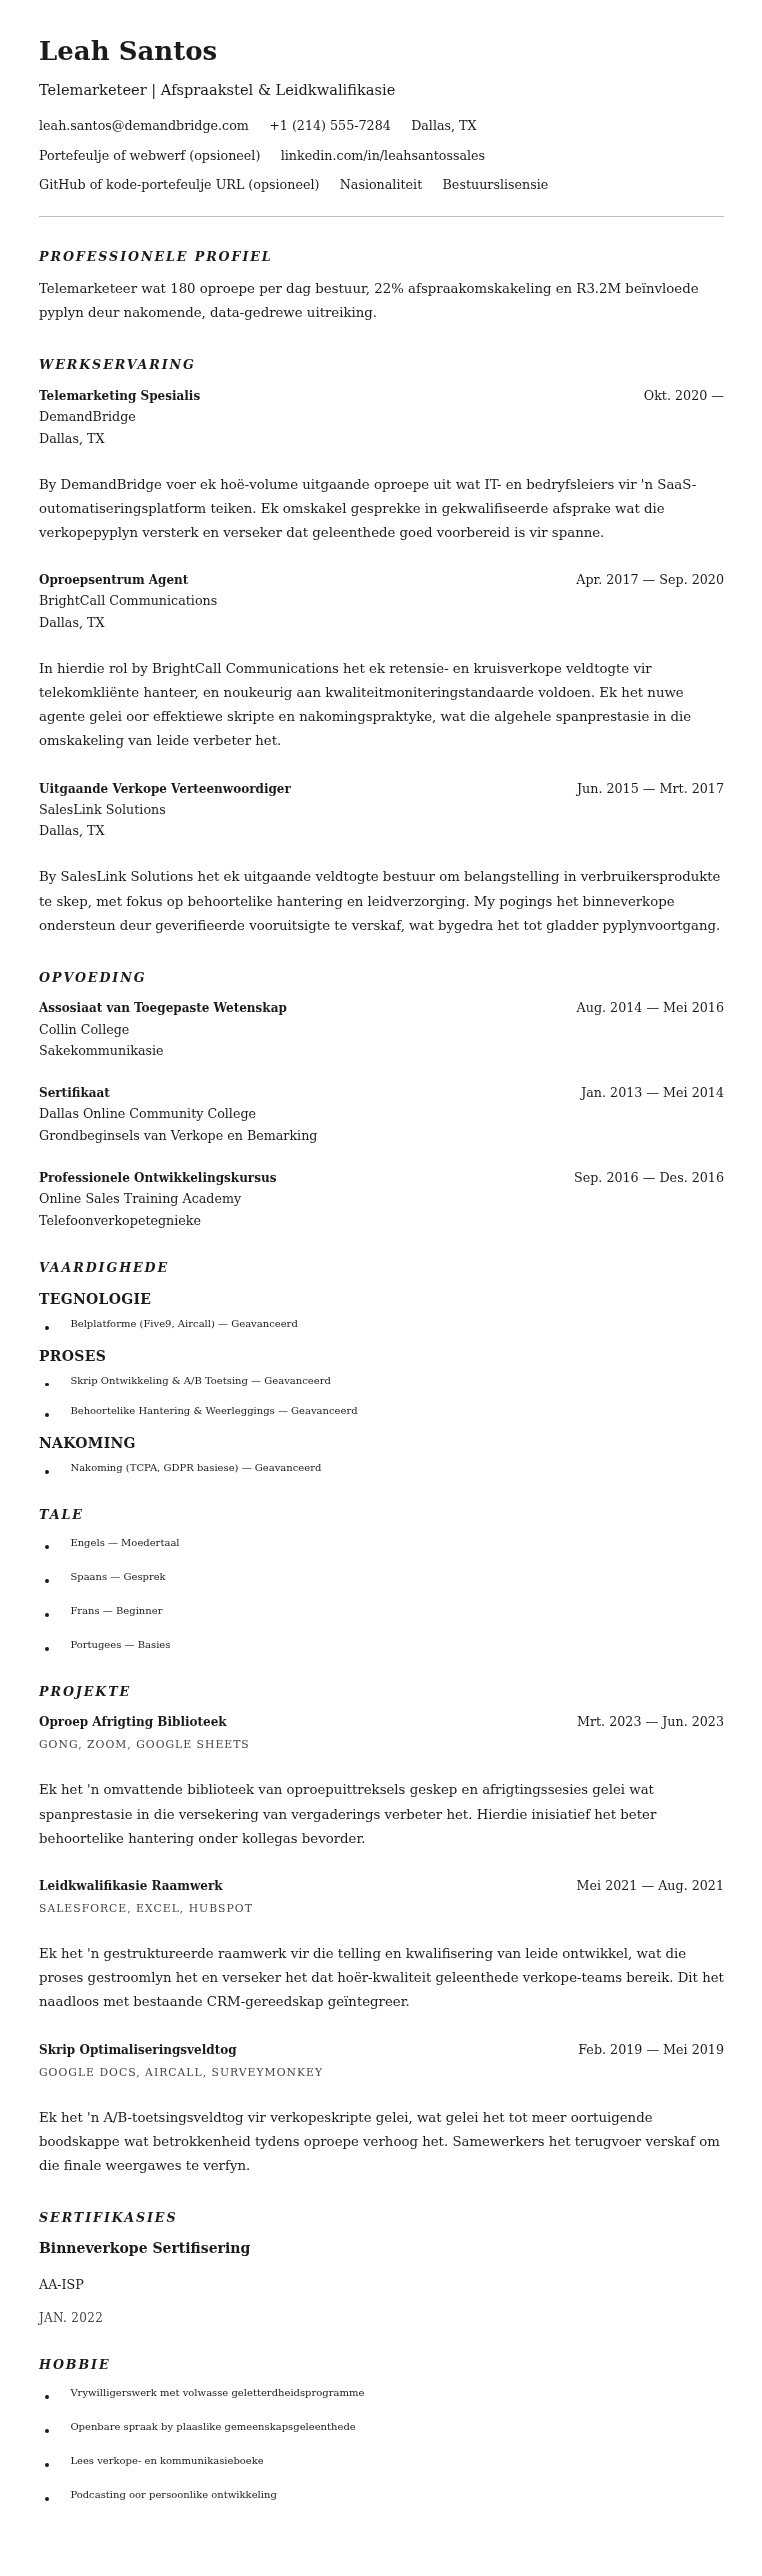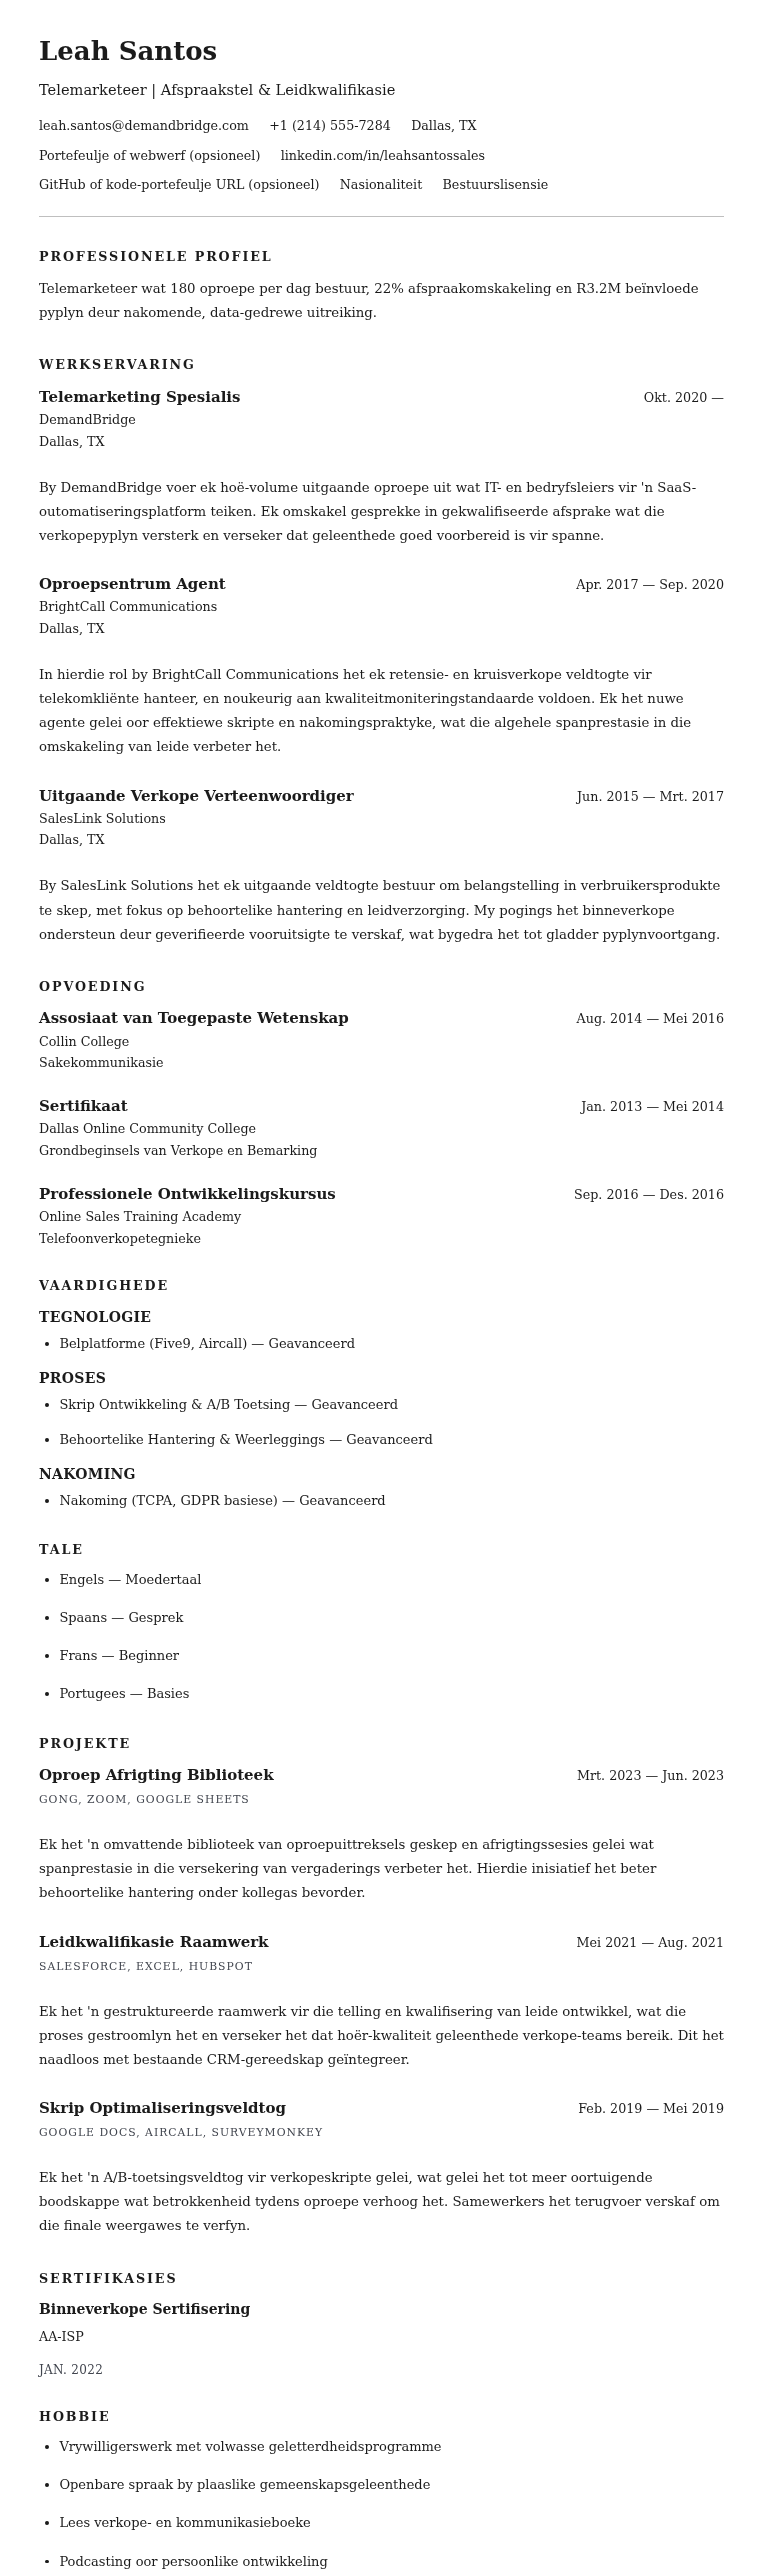--- a/index.html
+++ b/index.html
@@ -11,38 +11,38 @@
     background:#ffffff;
     font-family:"DejaVu Serif","Liberation Serif",serif;
     color:#1b1b1b;
   }
   .name{font-size:26px;font-weight:700;line-height:1.1;margin:0;}
   .subtitle{font-size:14.6px;margin-top:15.3px;}
   .contact-row{display:flex;gap:20.3px;font-size:12.7px;margin-top:14.6px;flex-wrap:nowrap;align-items:flex-end;}
   .contact-row.first{margin-top:20.3px;}
   .header-rule{border:none;border-top:0.6px solid #bfbfbf;margin:24px 0 0 0;height:0;}
   .section{margin-top:32px;}
-  .section-heading{font-size:12.7px;font-weight:700;letter-spacing:1.9px;}
+  .section-heading{font-size:12.7px;font-weight:700;letter-spacing:1.9px;font-style:italic;}
   .para{font-size:13.3px;line-height:1.82;margin-top:12.7px;max-width:686px;}
   .entry{margin-top:15.3px;}
   .entry + .entry{margin-top:27px;}
   .entry-head{display:flex;justify-content:space-between;align-items:baseline;}
-  .entry-title{font-size:15px;font-weight:700;}
+  .entry-title{font-size:12px;font-weight:700;}
   .entry-date{font-size:12.7px;white-space:nowrap;}
   .entry-line{font-size:12.7px;margin-top:6.4px;}
   .entry-desc{font-size:13.3px;line-height:1.82;margin-top:27px;max-width:686px;}
   .skill-cat{margin-top:16.5px;}
   .skill-cat-name{font-size:14px;font-weight:700;letter-spacing:0.3px;}
-  .bullet-item{display:flex;align-items:flex-start;font-size:13px;margin-top:10.2px;line-height:1.4;}
+  .bullet-item{display:flex;align-items:center;font-size:10px;margin-top:10.2px;line-height:1.4;gap:11px;}
   .bullet-item + .bullet-item{margin-top:20px;}
   .list .bullet-item:first-child{margin-top:14px;}
   .dot{width:3.8px;height:3.8px;border-radius:50%;background:#1b1b1b;margin:7px 10.2px 0 6.4px;flex:none;}
   .stack-line{font-size:10.8px;letter-spacing:1px;color:#41454e;margin-top:9px;}
   .cert-name{font-size:14px;font-weight:700;}
-  .cert-issuer{font-size:12.7px;margin-top:12px;}
+  .cert-issuer{font-size:12.7px;margin-top:21px;}
   .cert-date{font-size:12px;letter-spacing:0.3px;color:#41454e;margin-top:19px;}
 </style>
 </head>
 <body>
 
 <div class="page">
 
   <header>
     <h1 class="name">Leah Santos</h1>
     <div class="subtitle">Telemarketeer | Afspraakstel &amp; Leidkwalifikasie</div>

